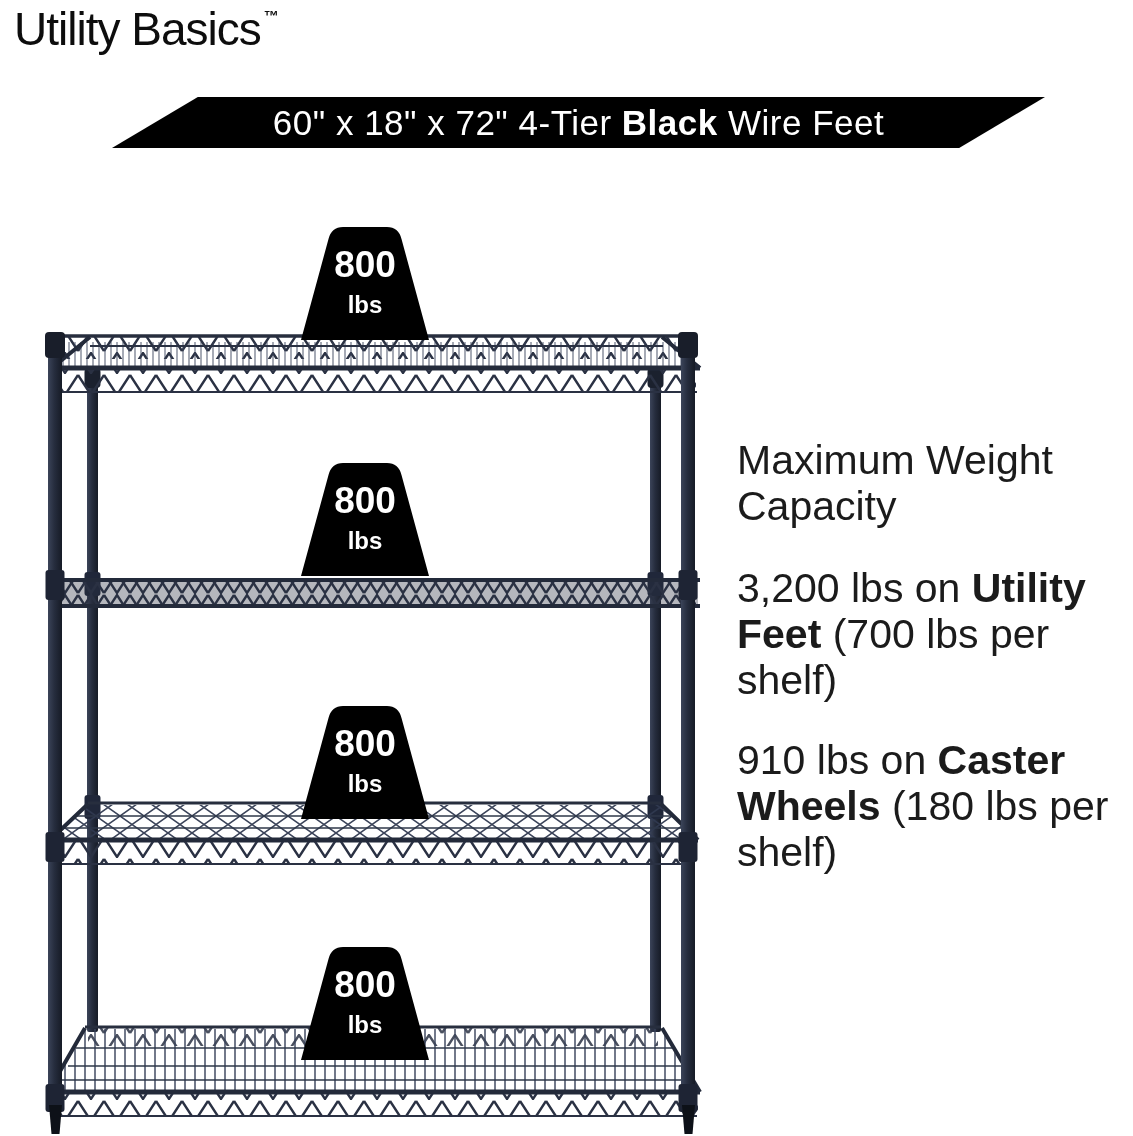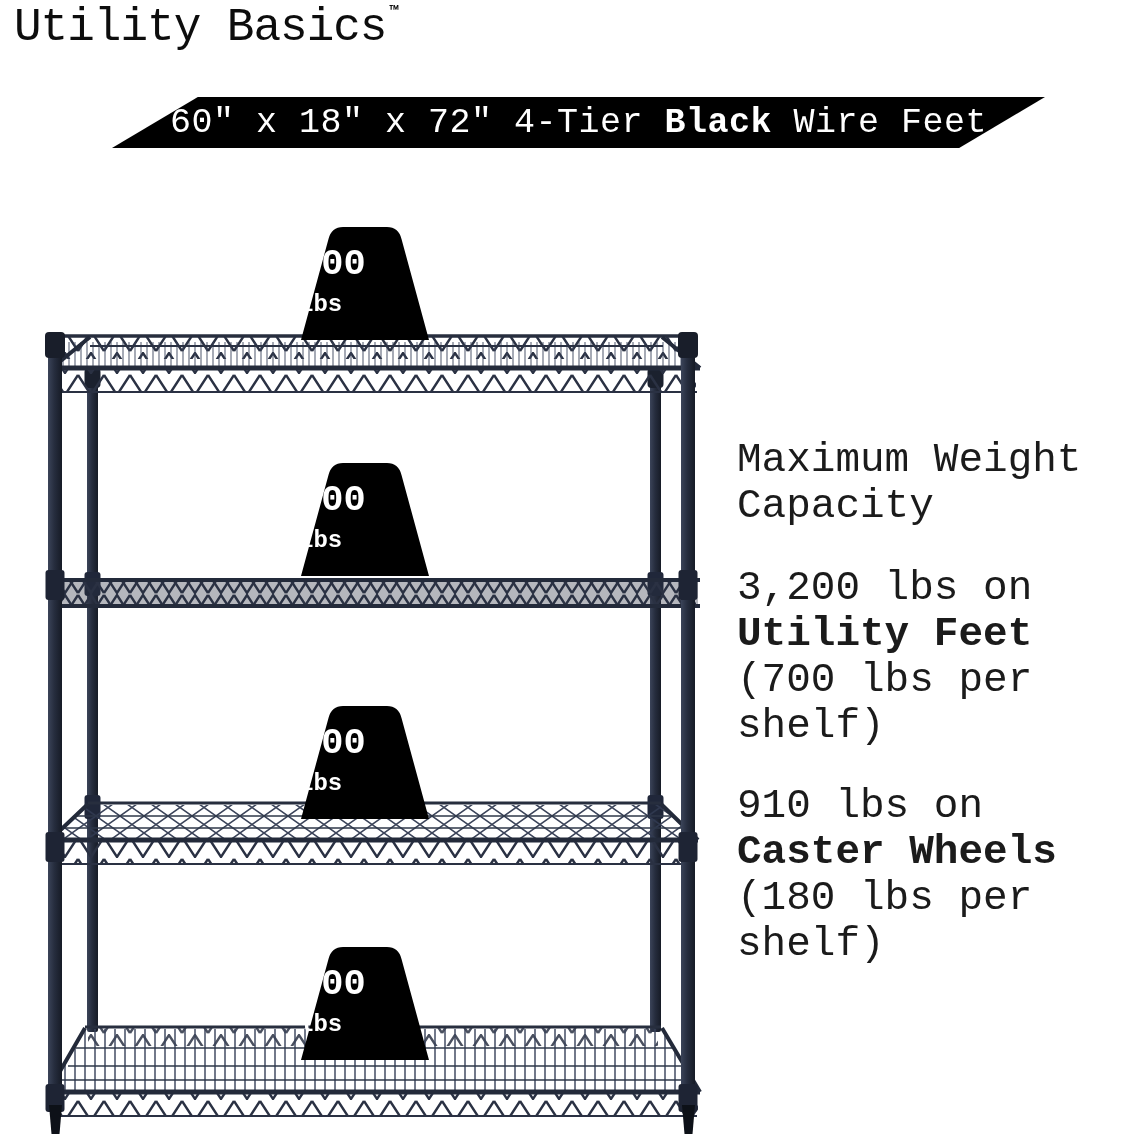--- a/index.html
+++ b/index.html
@@ -1,18 +1,18 @@
 <!DOCTYPE html>
 <html><head>
 <meta charset="utf-8">
 <style>
   html,body{margin:0;padding:0;background:#ffffff;}
   .stage{
     position:relative;width:1133px;height:1136px;overflow:hidden;background:#ffffff;
-    font-family:Liberation Mono, monospace;
+    font-family:Liberation Sans, sans-serif;
   }
   
   .logo{
     position:absolute;left:14px;top:2px;font-size:46px;font-weight:500;
     color:#0d0d0d;letter-spacing:-1px;white-space:pre;
   }
   .logo .tm{font-size:15px;font-weight:600;position:relative;top:-24px;left:3px;letter-spacing:0;}
   
   .banner{
     position:absolute;left:112px;top:97px;width:933px;height:51px;background:#000000;
@@ -20,21 +20,21 @@
     display:flex;align-items:center;justify-content:center;
     color:#ffffff;font-size:35px;letter-spacing:.5px;
   }
   .banner .banner-text{white-space:pre;}
   .banner b{font-weight:700;}
   
   .rack{position:absolute;left:0;top:0;z-index:1;}
   
   .weight{
     position:absolute;left:299px;width:132px;height:116px;z-index:3;
-    display:flex;flex-direction:column;align-items:flex-start;
+    display:flex;flex-direction:column;align-items:center;
     padding-top:22px;gap:10px;box-sizing:border-box;
     color:#ffffff;font-weight:700;
   }
   .weight .shape{position:absolute;inset:0;z-index:-1;}
   .w-val{font-size:37px;line-height:1;}
   .w-unit{font-size:24px;line-height:1;}
   .weight-1{top:224px;} .weight-2{top:460px;} .weight-3{top:703px;} .weight-4{top:944px;}
   
   .info{
     position:absolute;left:737px;top:437px;width:400px;

